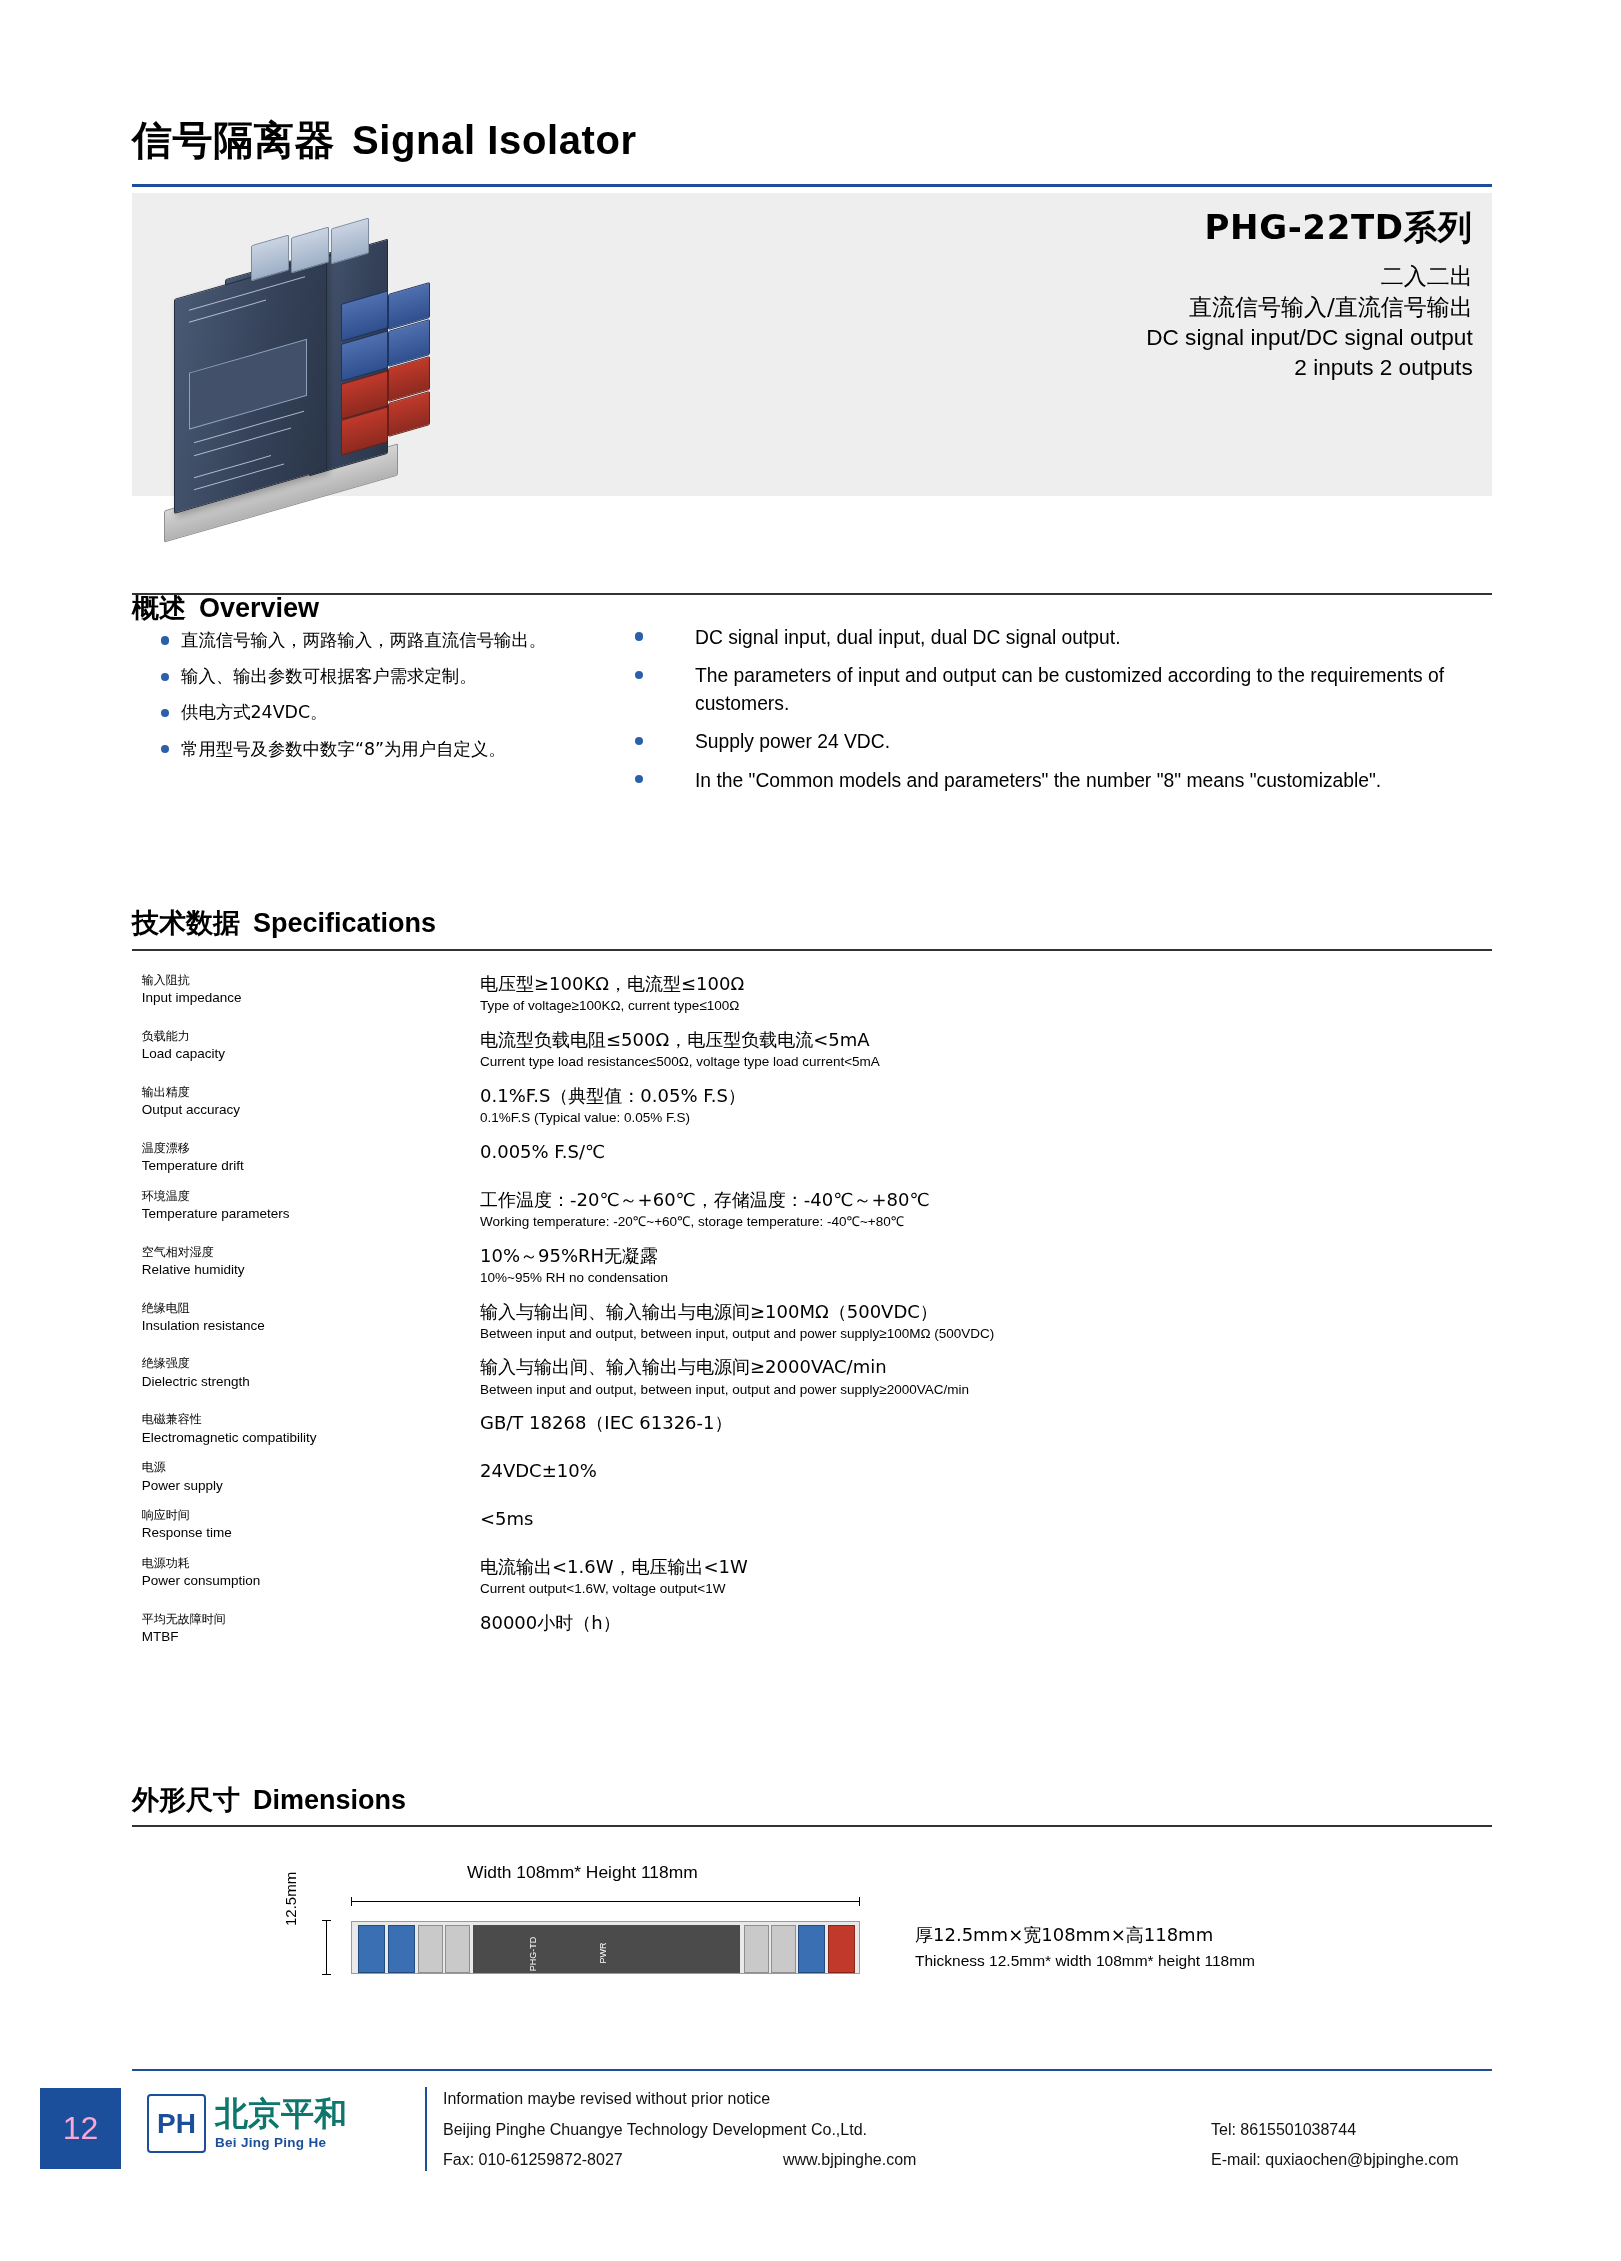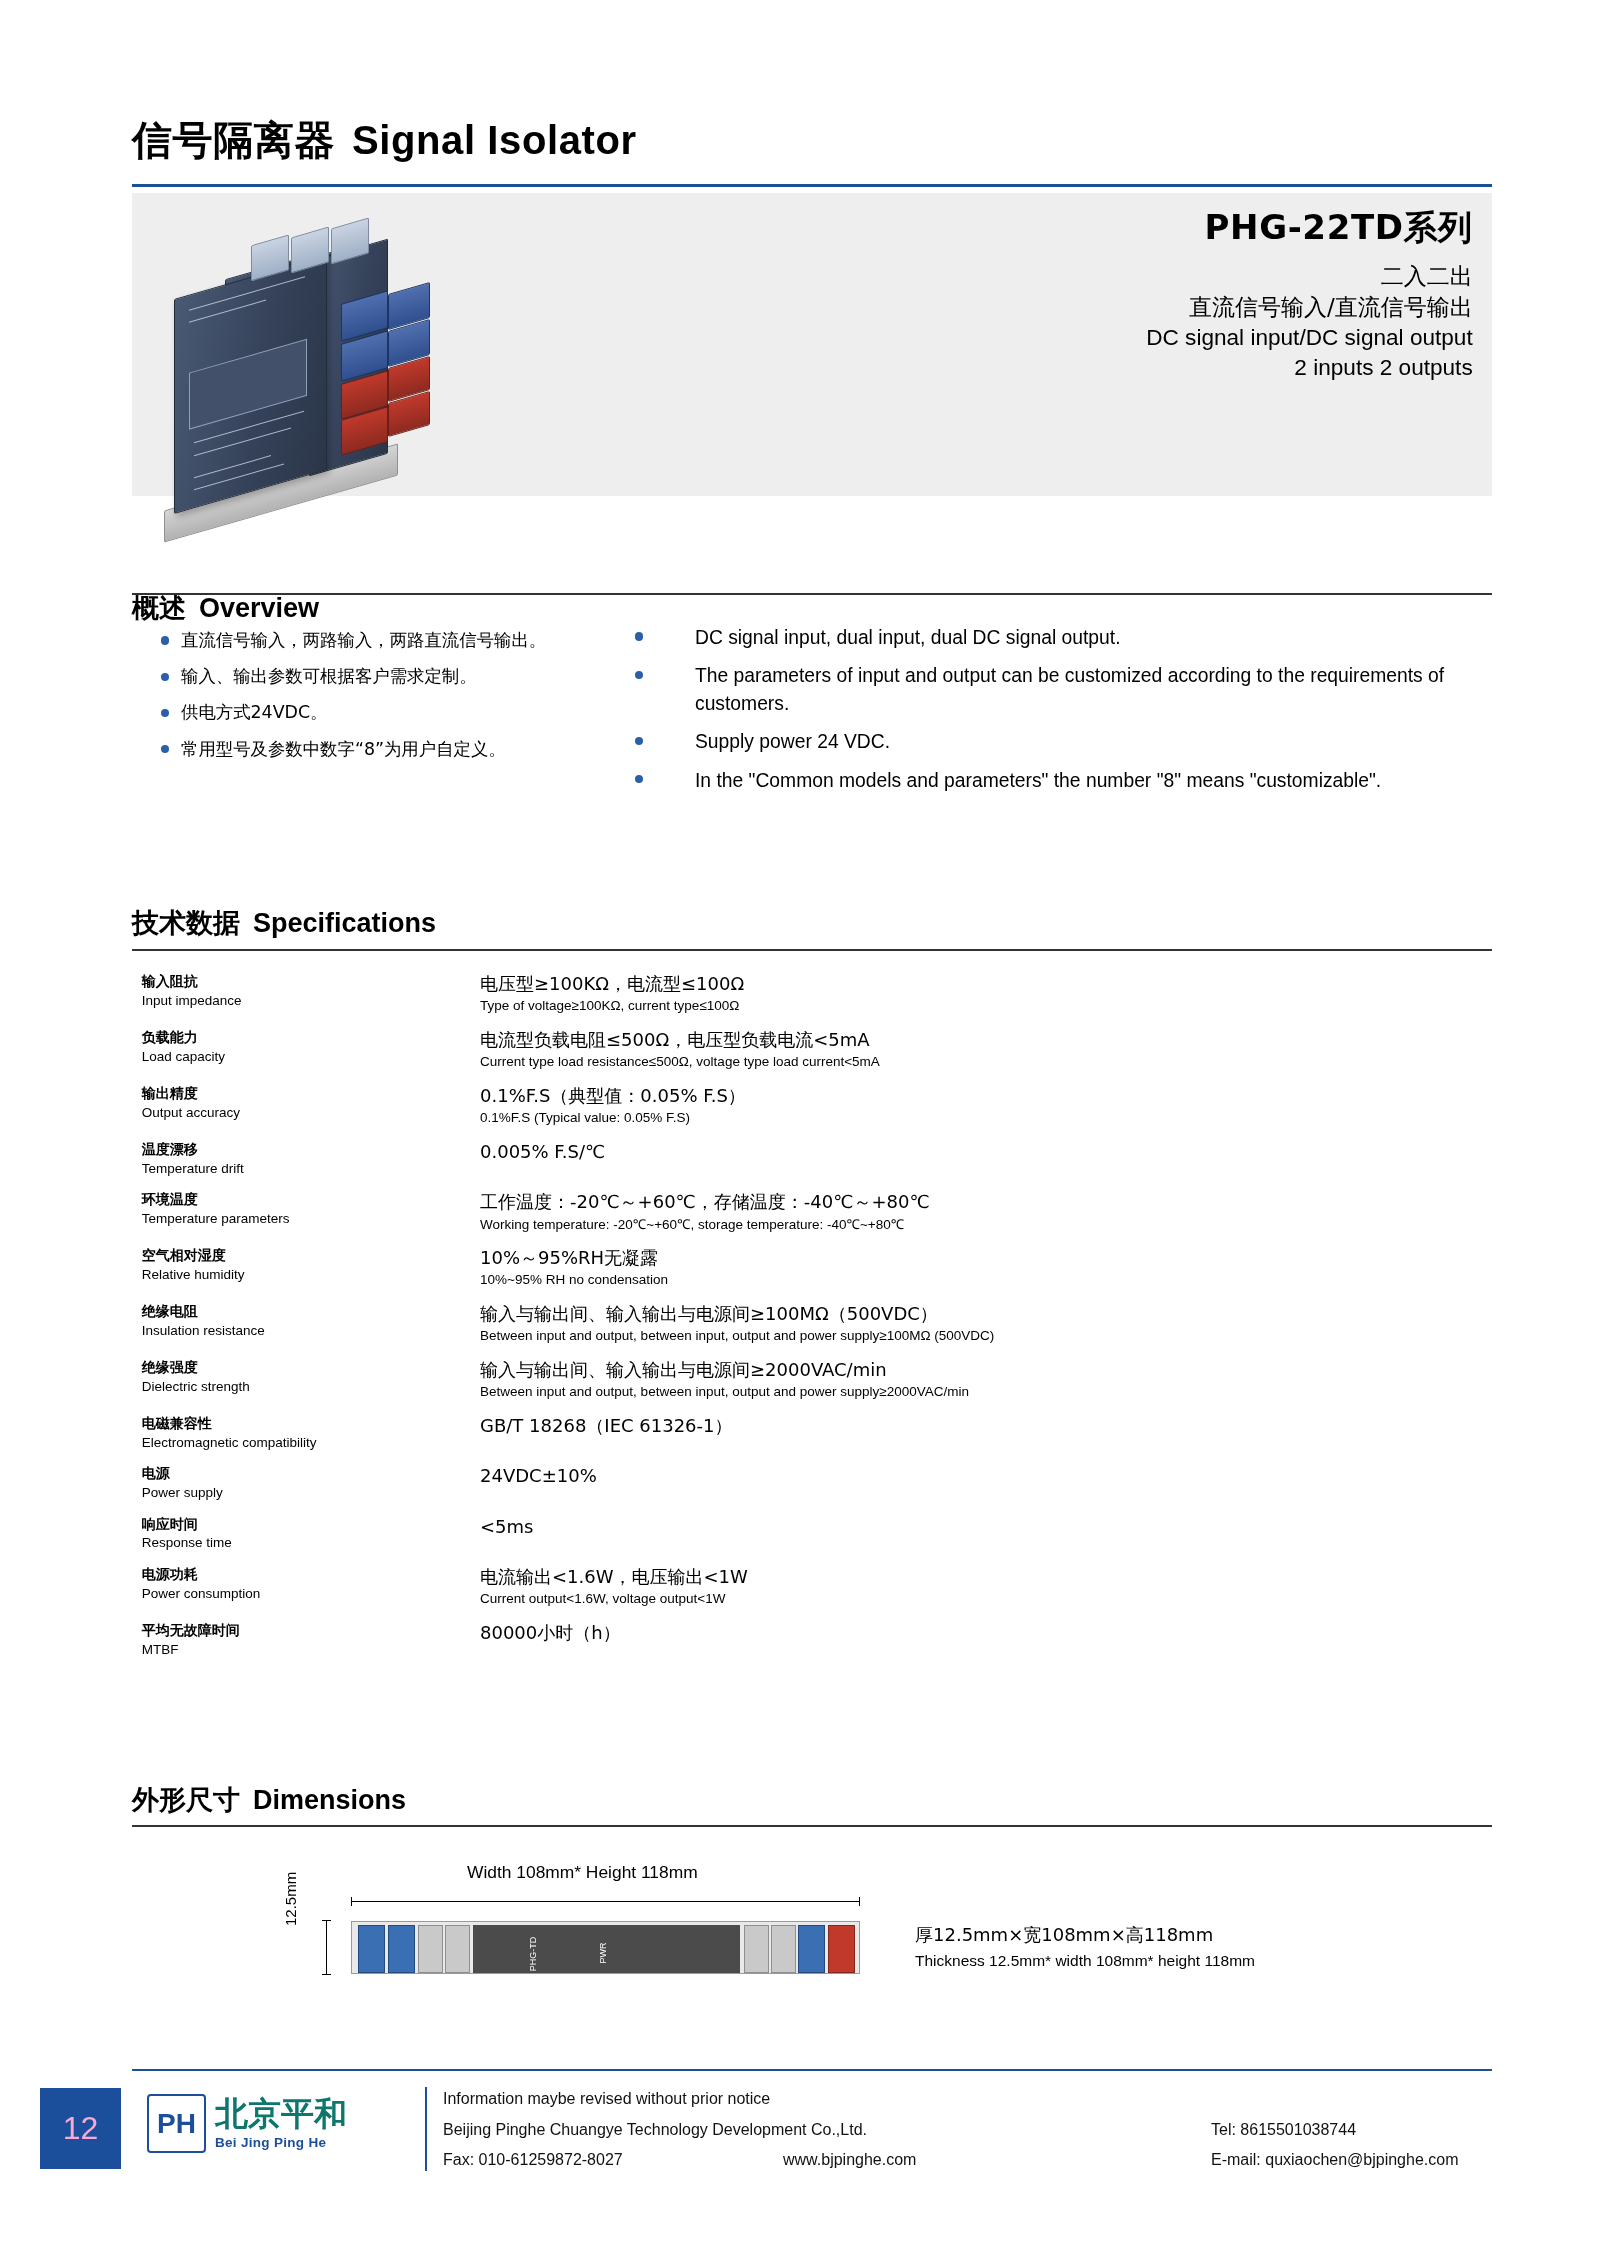--- a/index.html
+++ b/index.html
@@ -183,23 +183,22 @@
   }
   .spec-label {
     width: 348px;
     flex: none;
     padding-left: 9.7px;
     box-sizing: border-box;
   }
   .spec-label .cn {
     display: block;
     font-family: "DejaVu Sans", sans-serif;
-    font-size: 14px;
+    font-size: 12px;
     line-height: 1.25;
-    font-weight: bold;
   }
   .spec-label .en {
     display: block;
     font-family: "Liberation Sans", sans-serif;
     font-size: 13.5px;
     line-height: 1.3;
     margin-top: 1.3px;
   }
   .spec-value .cn {
     display: block;

